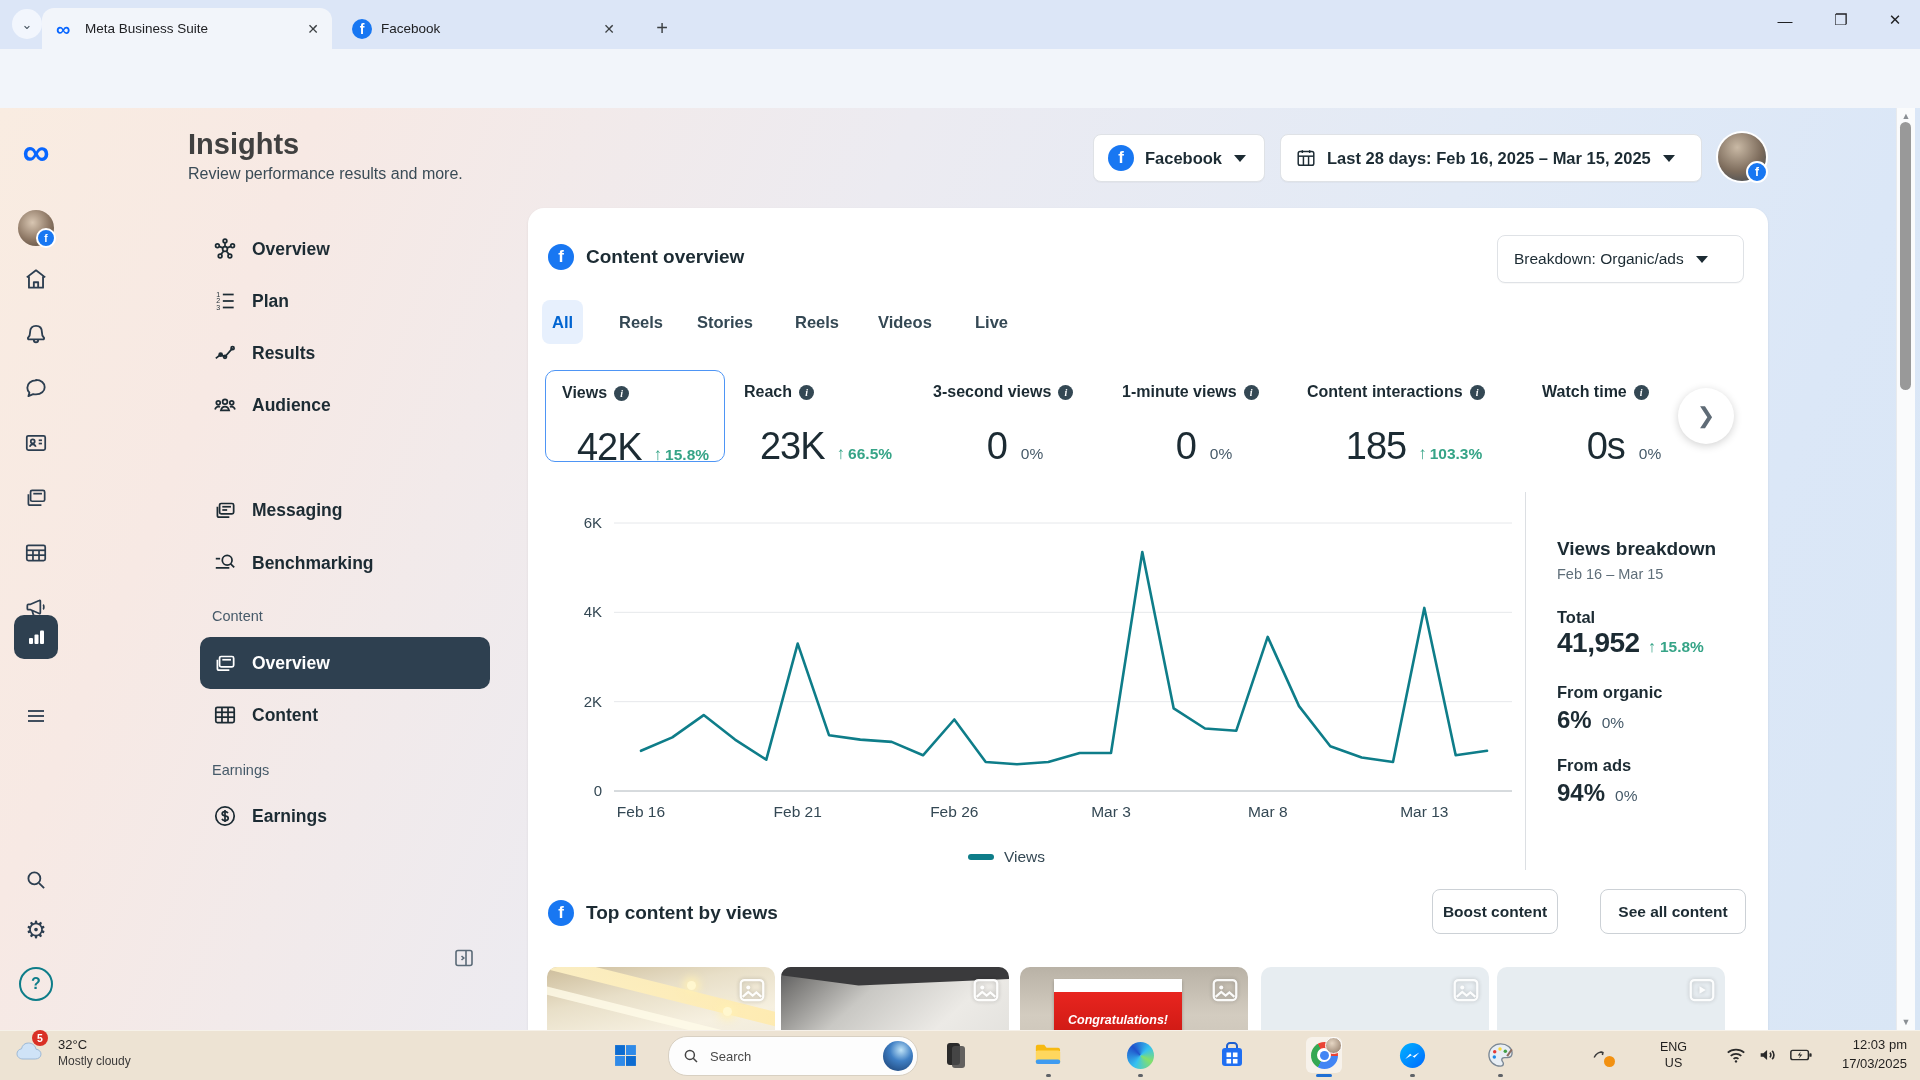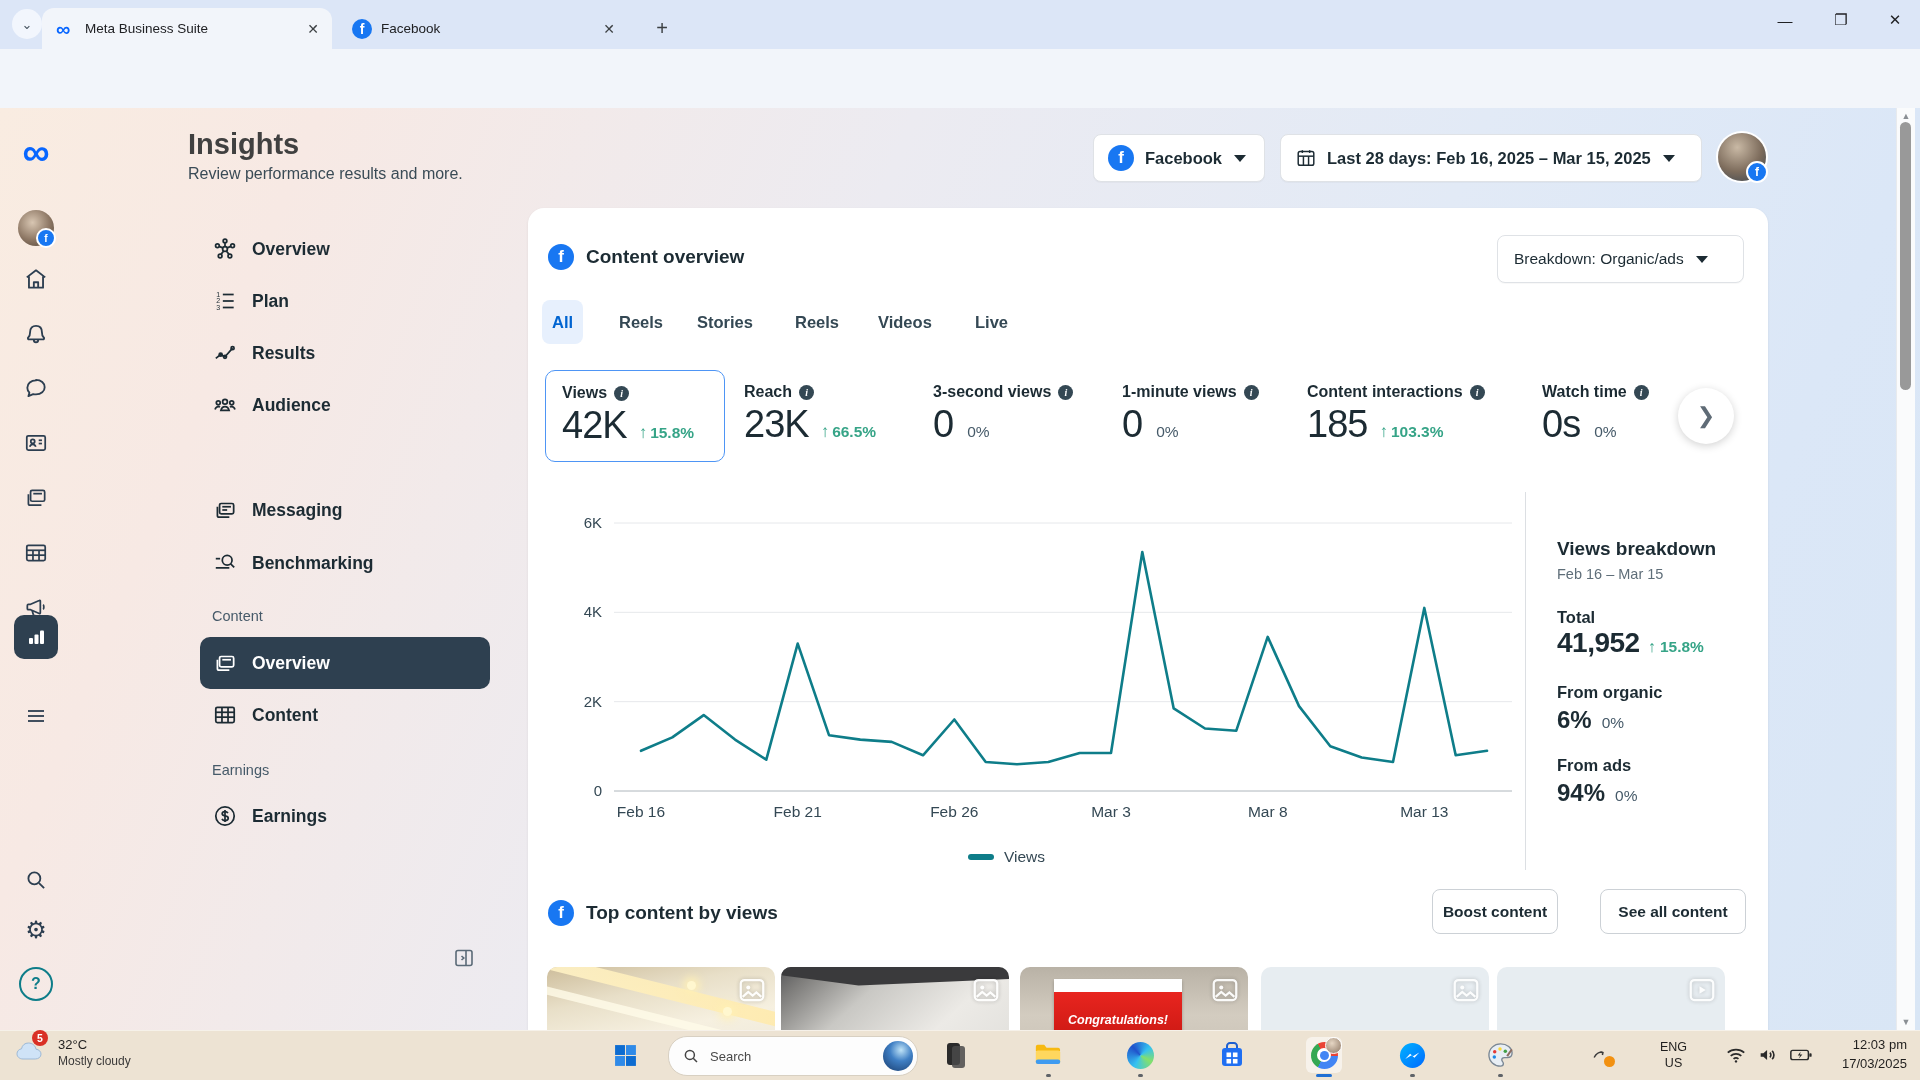--- a/index.html
+++ b/index.html
@@ -73,21 +73,21 @@
   .sec-title{font-size:19px;font-weight:bold;color:#1c2b33;}
   .tabrow-item{position:absolute;top:92px;height:44px;display:flex;align-items:center;
       font-size:16.5px;font-weight:bold;color:#344854;padding:0 10px;border-radius:8px;}
   .tabrow-item.sel{background:#e7f0fd;color:#0064d1;}
   .metric{position:absolute;top:162px;width:180px;height:92px;padding:13px 0 0 16px;box-sizing:border-box;}
   .metric.selected{border:1.5px solid #4e95f5;border-radius:10px;background:#fff;}
   .m-labrow{display:flex;align-items:center;font-size:16px;font-weight:bold;color:#1c2b33;}
   .info-ic{width:15px;height:15px;border-radius:50%;background:#344854;color:#fff;font-size:10px;
       font-weight:bold;display:inline-flex;align-items:center;justify-content:center;margin-left:7px;
       font-family:"Liberation Serif",serif;font-style:italic;}
-  .m-valrow{display:flex;align-items:baseline;margin-top:2px;}
+  .m-valrow{display:flex;align-items:baseline;margin-top:24px;justify-content:center;}
   .m-value{font-size:38px;color:#1c2b33;letter-spacing:-1px;}
   .m-arrow{color:#36a487;font-size:17px;margin:0 3px 0 12px;font-weight:bold;}
   .m-delta{color:#36a487;font-size:15.5px;font-weight:bold;}
   .m-delta.flat{color:#465a69;margin-left:14px;font-weight:normal;}
   .chev-btn{position:absolute;left:1150px;top:180px;width:56px;height:56px;border-radius:50%;
       background:#fff;box-shadow:0 2px 8px rgba(0,0,0,.18);display:flex;align-items:center;
       justify-content:center;color:#5f6b76;font-size:22px;}
   .ctick{font-size:15px;fill:#344854;font-family:"Liberation Sans",sans-serif;}
   .cxtick{font-size:15.5px;fill:#344854;font-family:"Liberation Sans",sans-serif;}
   .legend{position:absolute;left:440px;top:640px;display:flex;align-items:center;}

